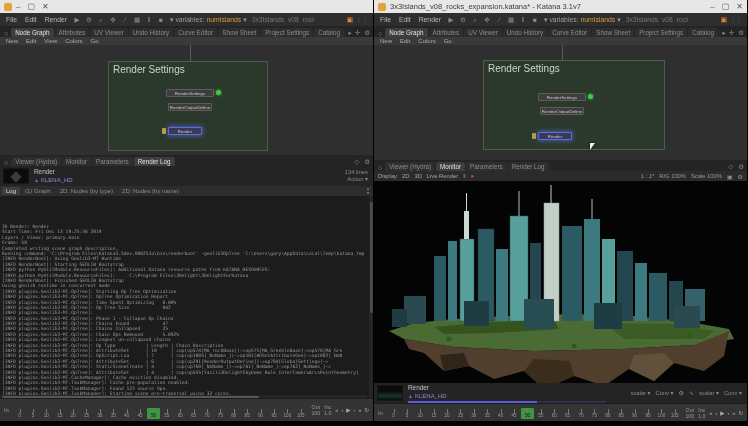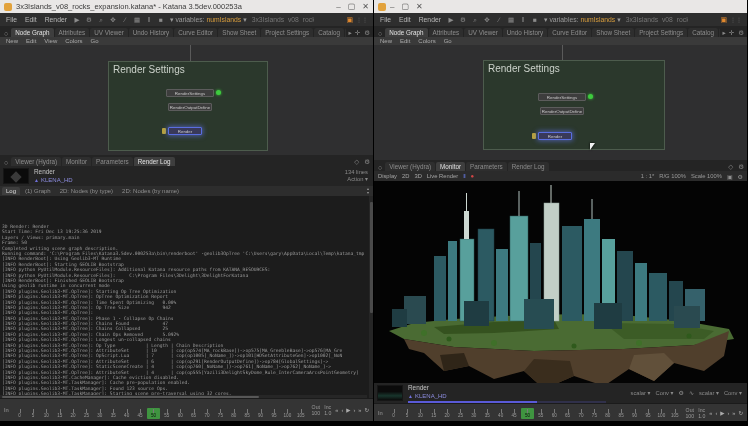--- a/index.html
+++ b/index.html
@@ -101,21 +101,20 @@
 </style>
 </head>
 <body>
 
 <div class="app">
 
   <div class="window" id="win-left">
 
     <div class="titlebar">
       <span class="app-icon"></span>
-      <span class="title">3x3Islands_v08_rocks_expansion.katana* - Katana 3.5dev.000253a</span>
       <span class="win-controls">
         <span>–</span>
         <span>▢</span>
         <span>✕</span>
       </span>
     </div>
 
     <div class="menubar">
       <span style="display:flex;gap:6px;">
 
@@ -293,20 +292,21 @@
           <span>↻</span>
         </span>
     </div>
     <div class="black-strip"></div>
   </div>
 
   <div class="window" id="win-right">
 
     <div class="titlebar">
       <span class="app-icon"></span>
+      <span class="title">3x3Islands_v08_rocks_expansion.katana* - Katana 3.1v7</span>
       <span class="win-controls">
         <span>–</span>
         <span>▢</span>
         <span>✕</span>
       </span>
     </div>
 
     <div class="menubar">
       <span style="display:flex;gap:6px;">
 

